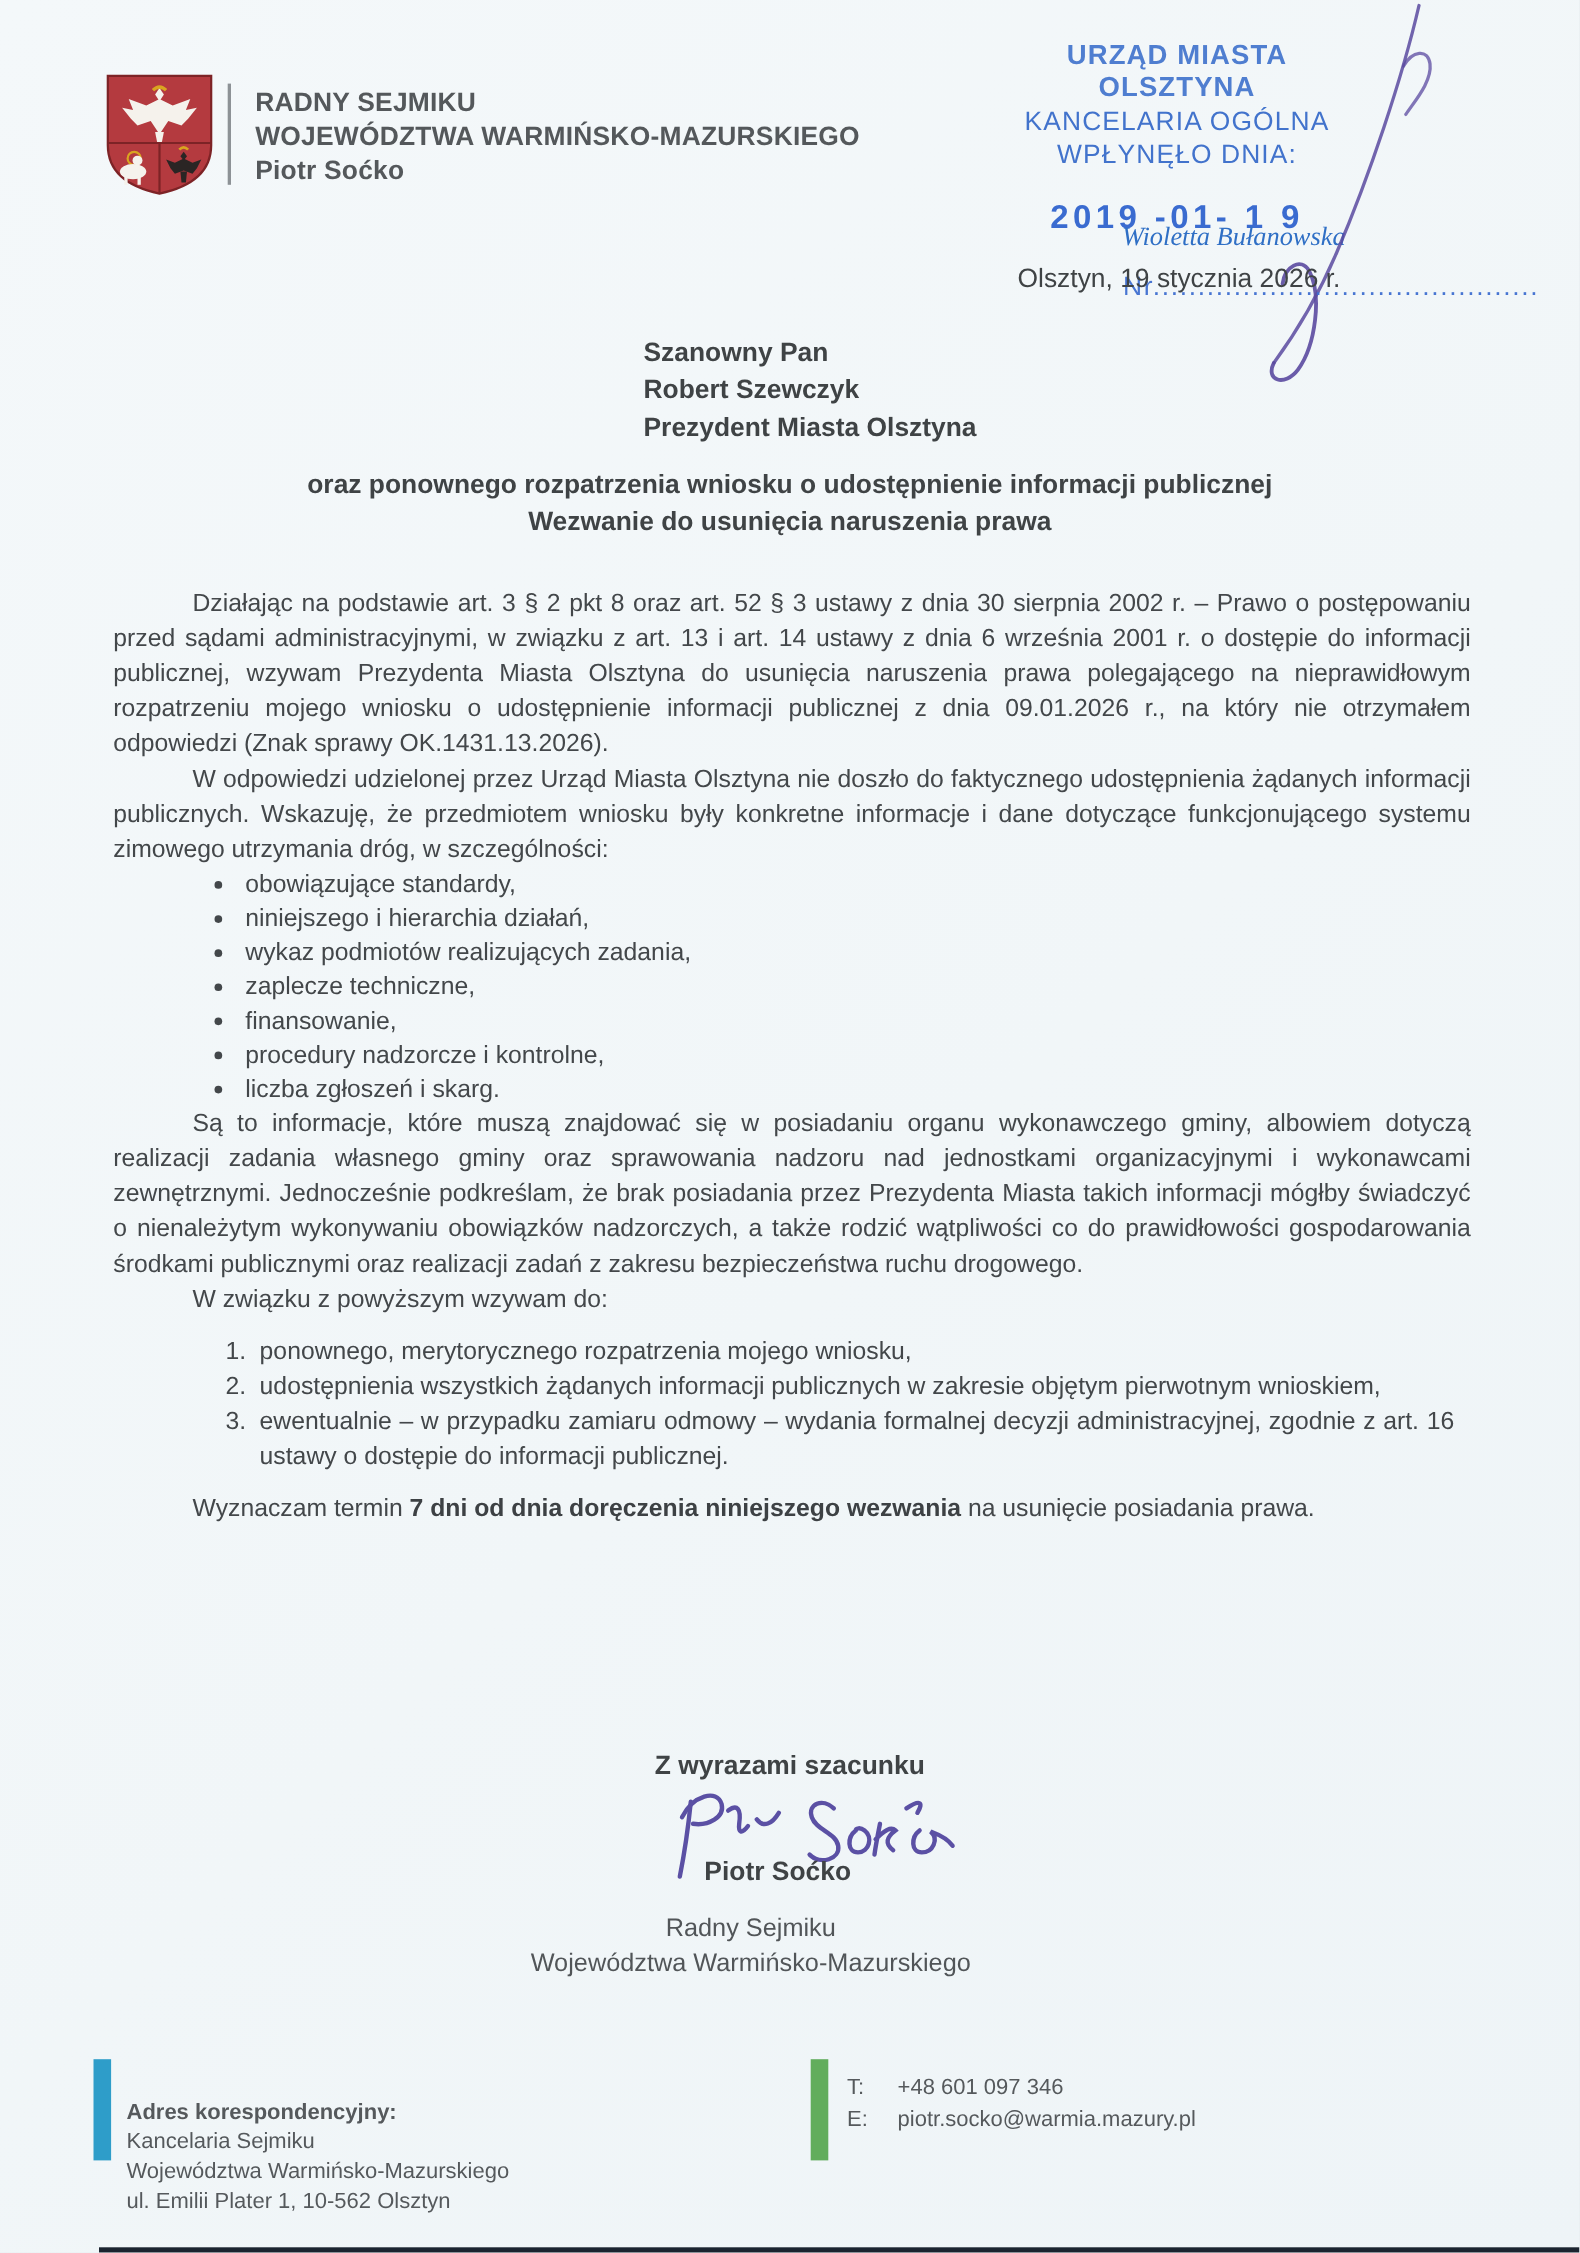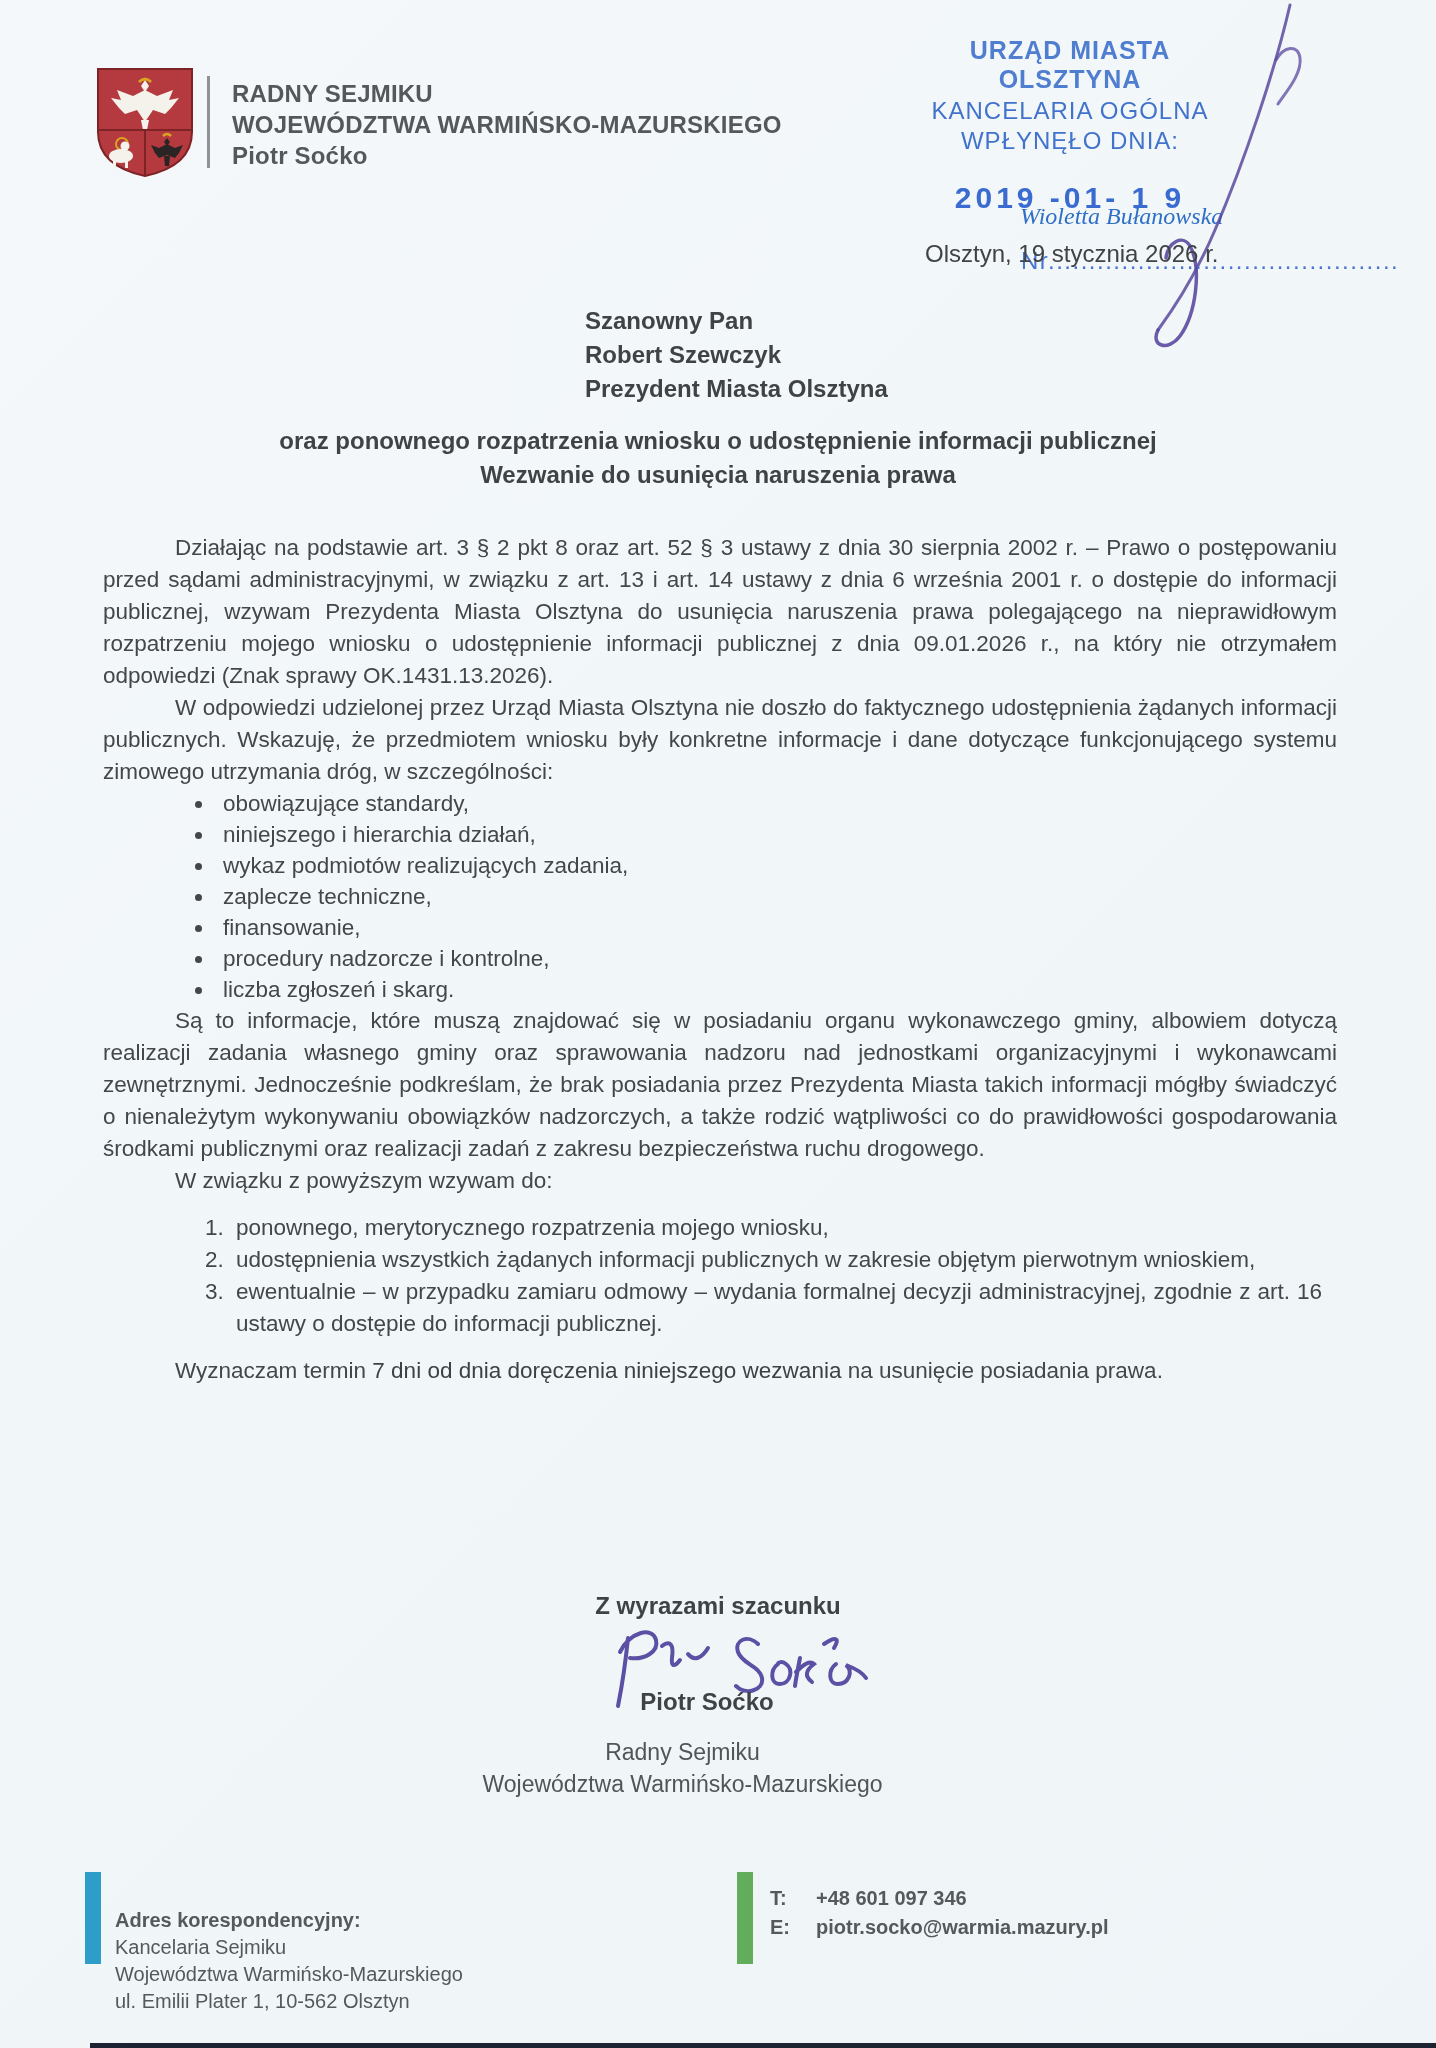--- a/index.html
+++ b/index.html
@@ -33,33 +33,33 @@
   
   .subject{position:absolute;left:70px;top:424px;width:1296px;text-align:center;font-weight:bold;font-size:24px;line-height:34px;color:#3f4345;}
   
   .bodytext{position:absolute;left:103px;top:532px;width:1234px;font-size:22.5px;line-height:32px;color:#43474a;}
   .bodytext p{margin:0;text-align:justify;text-indent:72px;}
   ul.bullets{margin:0;padding:0 0 0 112px;}
   ul.bullets li{list-style:disc outside;line-height:31px;padding-left:8px;}
   ol.demands{margin:15px;padding:0 0 0 112px;}
   ol.demands li{list-style:decimal outside;text-align:justify;line-height:32px;padding-left:6px;}
   .deadline{margin-top:38px;}
-  .deadline b{font-weight:normal;color:#3d4144;}
+  .deadline b{font-weight:bold;color:#3d4144;}
   
   .closing{position:absolute;left:492px;top:1592px;width:452px;text-align:center;color:#3f4345;}
   .closing .salut{font-weight:bold;font-size:24px;}
   .sig-svg{position:absolute;left:600px;top:1608px;width:300px;height:110px;pointer-events:none;}
   .printed-name{position:absolute;left:492px;top:1688px;width:430px;text-align:center;font-weight:bold;font-size:24px;color:#3f4345;}
   .role{position:absolute;left:390px;top:1736px;width:585px;text-align:center;font-size:23px;line-height:32px;color:#51555;color:#515558;}
   
   .footer-left-bar{position:absolute;left:85px;top:1872px;width:16px;height:92px;background:#2e9dc9;}
   .footer-right-bar{position:absolute;left:737px;top:1872px;width:16px;height:92px;background:#62ad5c;}
   .footer-address{position:absolute;left:115px;top:1870px;font-size:20px;line-height:27px;color:#55595c;margin-top:37px;}
   .footer-address .fhead{font-weight:bold;}
-  .footer-contact{position:absolute;left:770px;top:1884px;font-size:20px;line-height:29px;color:#55595c;font-weight:bold;}
+  .footer-contact{position:absolute;left:770px;top:1884px;font-size:20px;line-height:29px;color:#55595c;font-weight:normal;}
   .footer-contact .lbl{display:inline-block;width:46px;}
   .scanline{position:absolute;left:90px;bottom:0;right:0;height:5px;background:#1b2430;}
 </style>
 </head>
 <body>
 
 <div class="page">
 
   <svg class="crest" viewBox="0 0 100 112" aria-hidden="true">
     <path d="M3 3 H97 V66 Q97 100 50 110 Q3 100 3 66 Z" fill="#b43a3f" stroke="#7d2326" stroke-width="2"></path>

